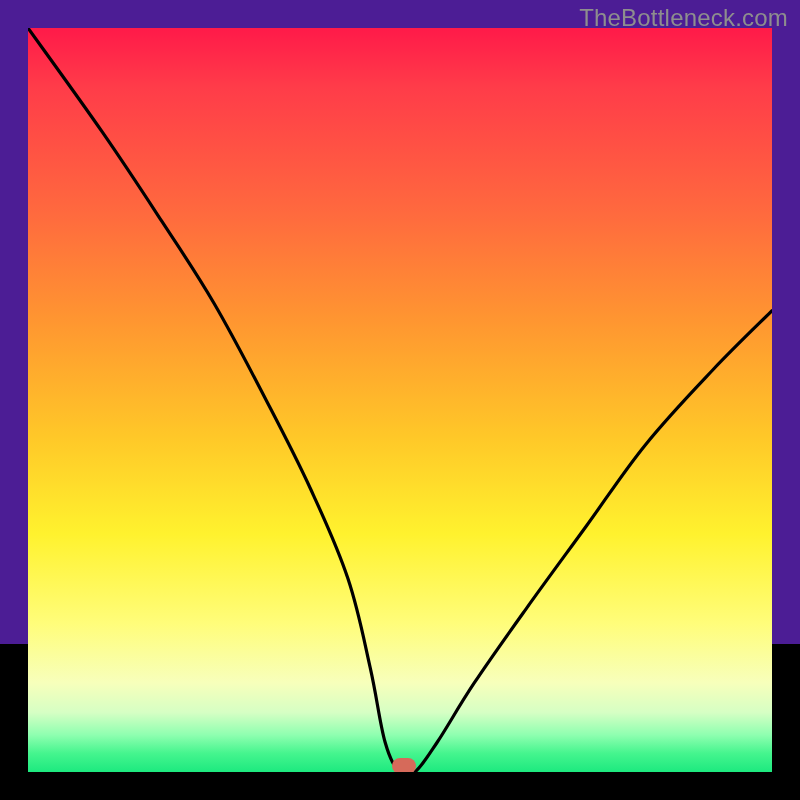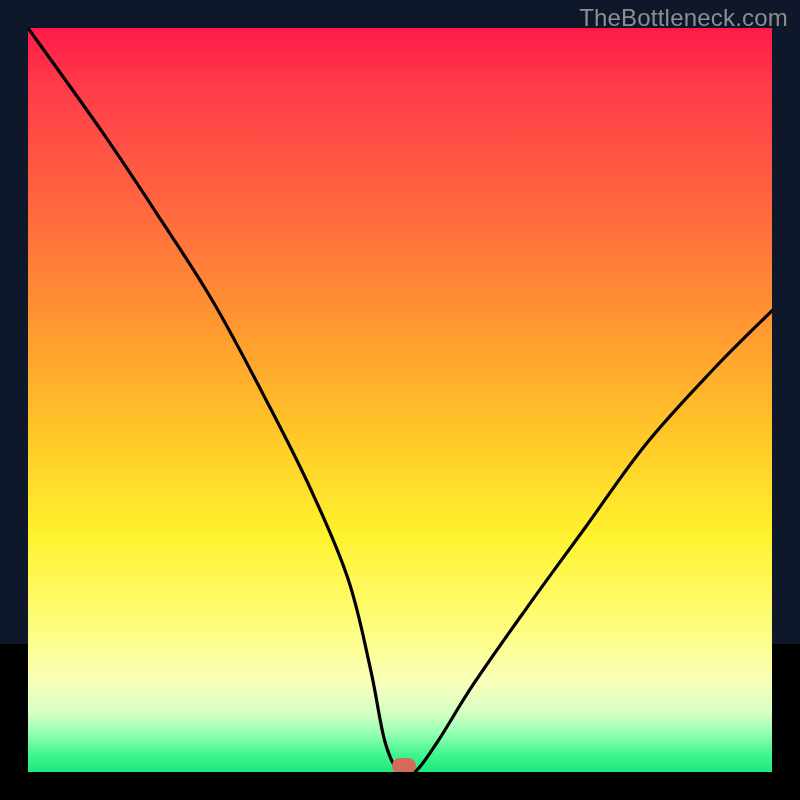--- a/index.html
+++ b/index.html
@@ -7,21 +7,21 @@
     padding: 0;
     width: 800px;
     height: 800px;
     background: #000;
     font-family: Arial, Helvetica, sans-serif;
   }
   .container {
     position: relative;
     width: 800px;
     height: 644px;
-    background: #0f172a;
+    background: #4c1d95;
   }
   .watermark {
     position: absolute;
     top: 4px;
     right: 12px;
     color: #8e8e8e;
     font-size: 24px;
     font-weight: 500;
     z-index: 10;
     letter-spacing: 0.2px;

